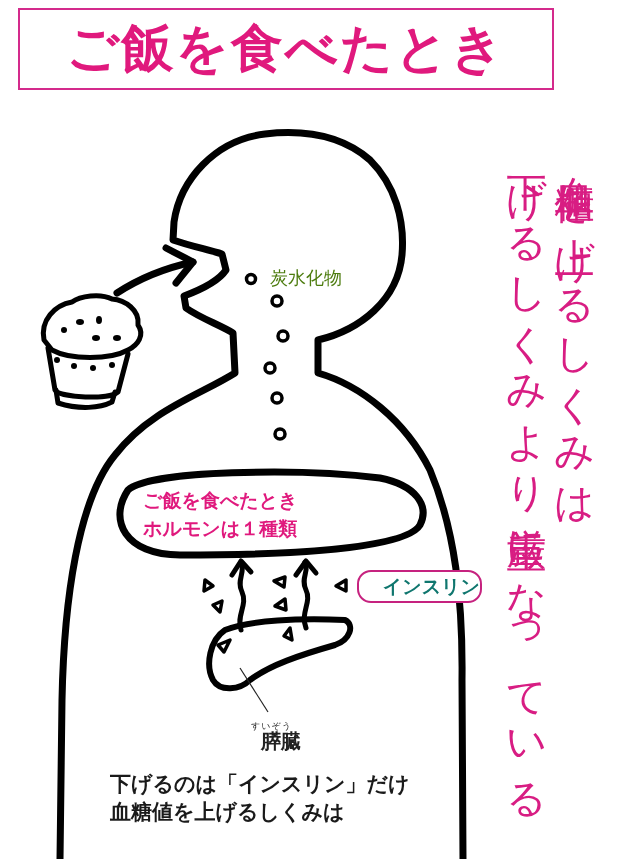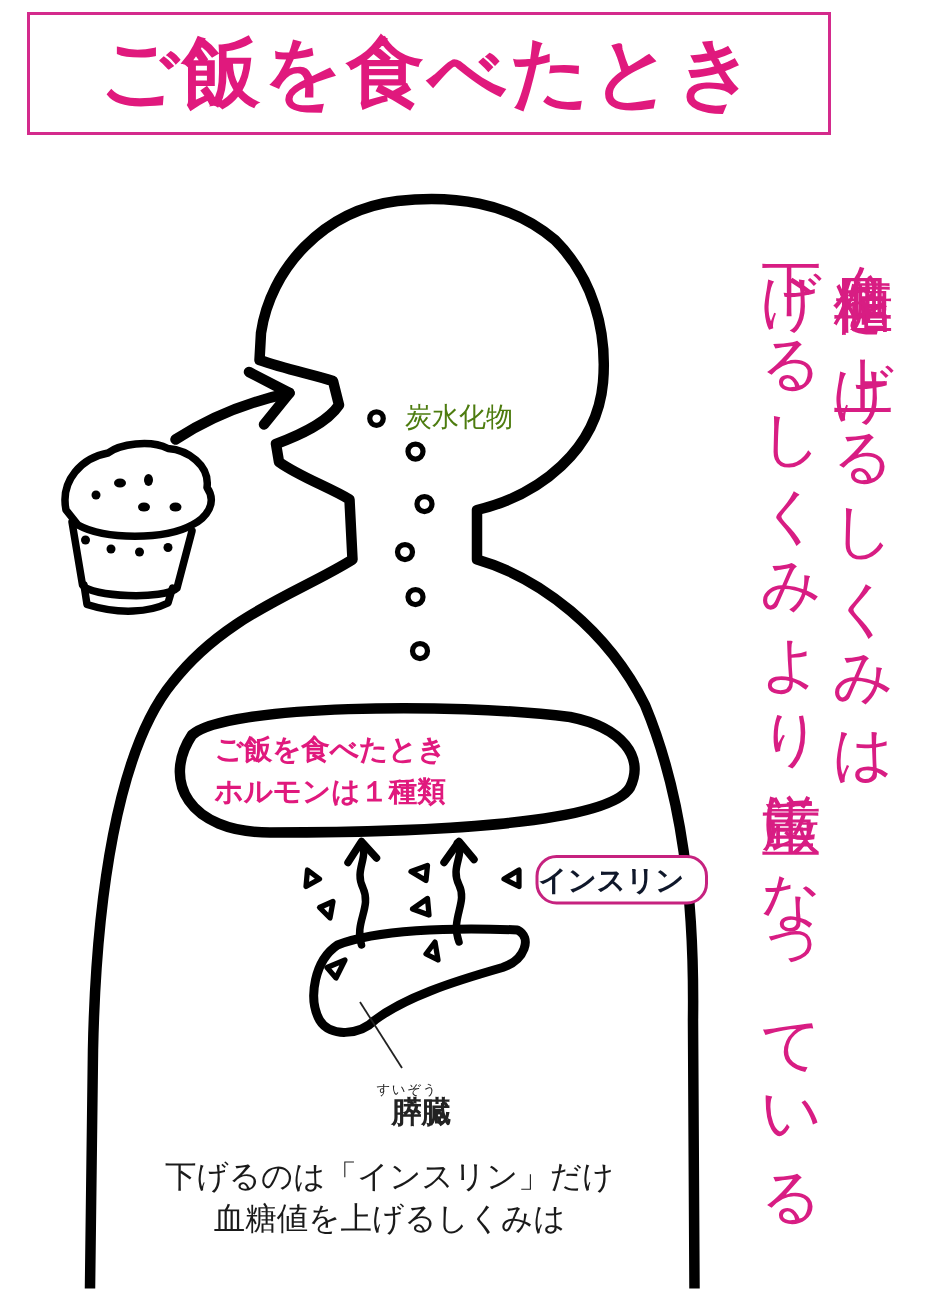--- a/index.html
+++ b/index.html
@@ -13,28 +13,28 @@
   svg.art { position: absolute; left: 0; top: 0; }
   .vcol { position: absolute; writing-mode: vertical-rl; color: #d81d83;
           font-size: 40px; line-height: 1; letter-spacing: 4px;
           font-family: "DejaVu Sans", sans-serif; }
   .vcol-1 { left: 555px; top: 145px; }
   .vcol-2 { left: 507px; top: 145px; }
   .label-carb { position: absolute; left: 270px; top: 266px; font-size: 18px; color: #4d7c0f;
                 font-family: "DejaVu Sans", sans-serif; }
   .hormone-text { position: absolute; left: 143px; top: 486px; color: #e0197d; font-weight: bold;
                   font-size: 19px; line-height: 28px; font-family: "DejaVu Sans", sans-serif; }
-  .insulin-pill { position: absolute; left: 357px; top: 570px; width: 115px; height: 33px;
+  .insulin-pill { position: absolute; left: 357px; top: 570px; width: 125px; height: 33px;
                   box-sizing: border-box; border: 2px solid #c6227f; border-radius: 14px;
-                  background: #fff; display: flex; align-items: center; justify-content: flex-start;
-                  color: #0f172a; font-weight: bold; font-size: 19px; }
+                  background: #fff; display: flex; align-items: center; justify-content: flex-end;
+                  color: #0f766e; font-weight: bold; font-size: 19px; }
   .ruby { position: absolute; left: 251px; top: 720px; font-size: 9px; color: #222; letter-spacing: 1px; }
   .pancreas-label { position: absolute; left: 249px; top: 728px; font-size: 20px; color: #222; font-weight: bold; margin-left: 12px; }
   .note { position: absolute; left: 110px; top: 770px; font-size: 21px; line-height: 28px;
-          color: #1a1a1a; font-weight: normal; text-align: center; }
+          color: #1a1a1a; font-weight: bold; }
 </style>
 </head>
 <body>
 
 <div class="title-box">
   <span class="title-text">ご飯を食べたとき</span>
 </div>
 
 <svg class="art" width="630" height="859" viewBox="0 0 630 859">
   <g fill="none" stroke="#000" stroke-width="7" stroke-linecap="round" stroke-linejoin="round">

